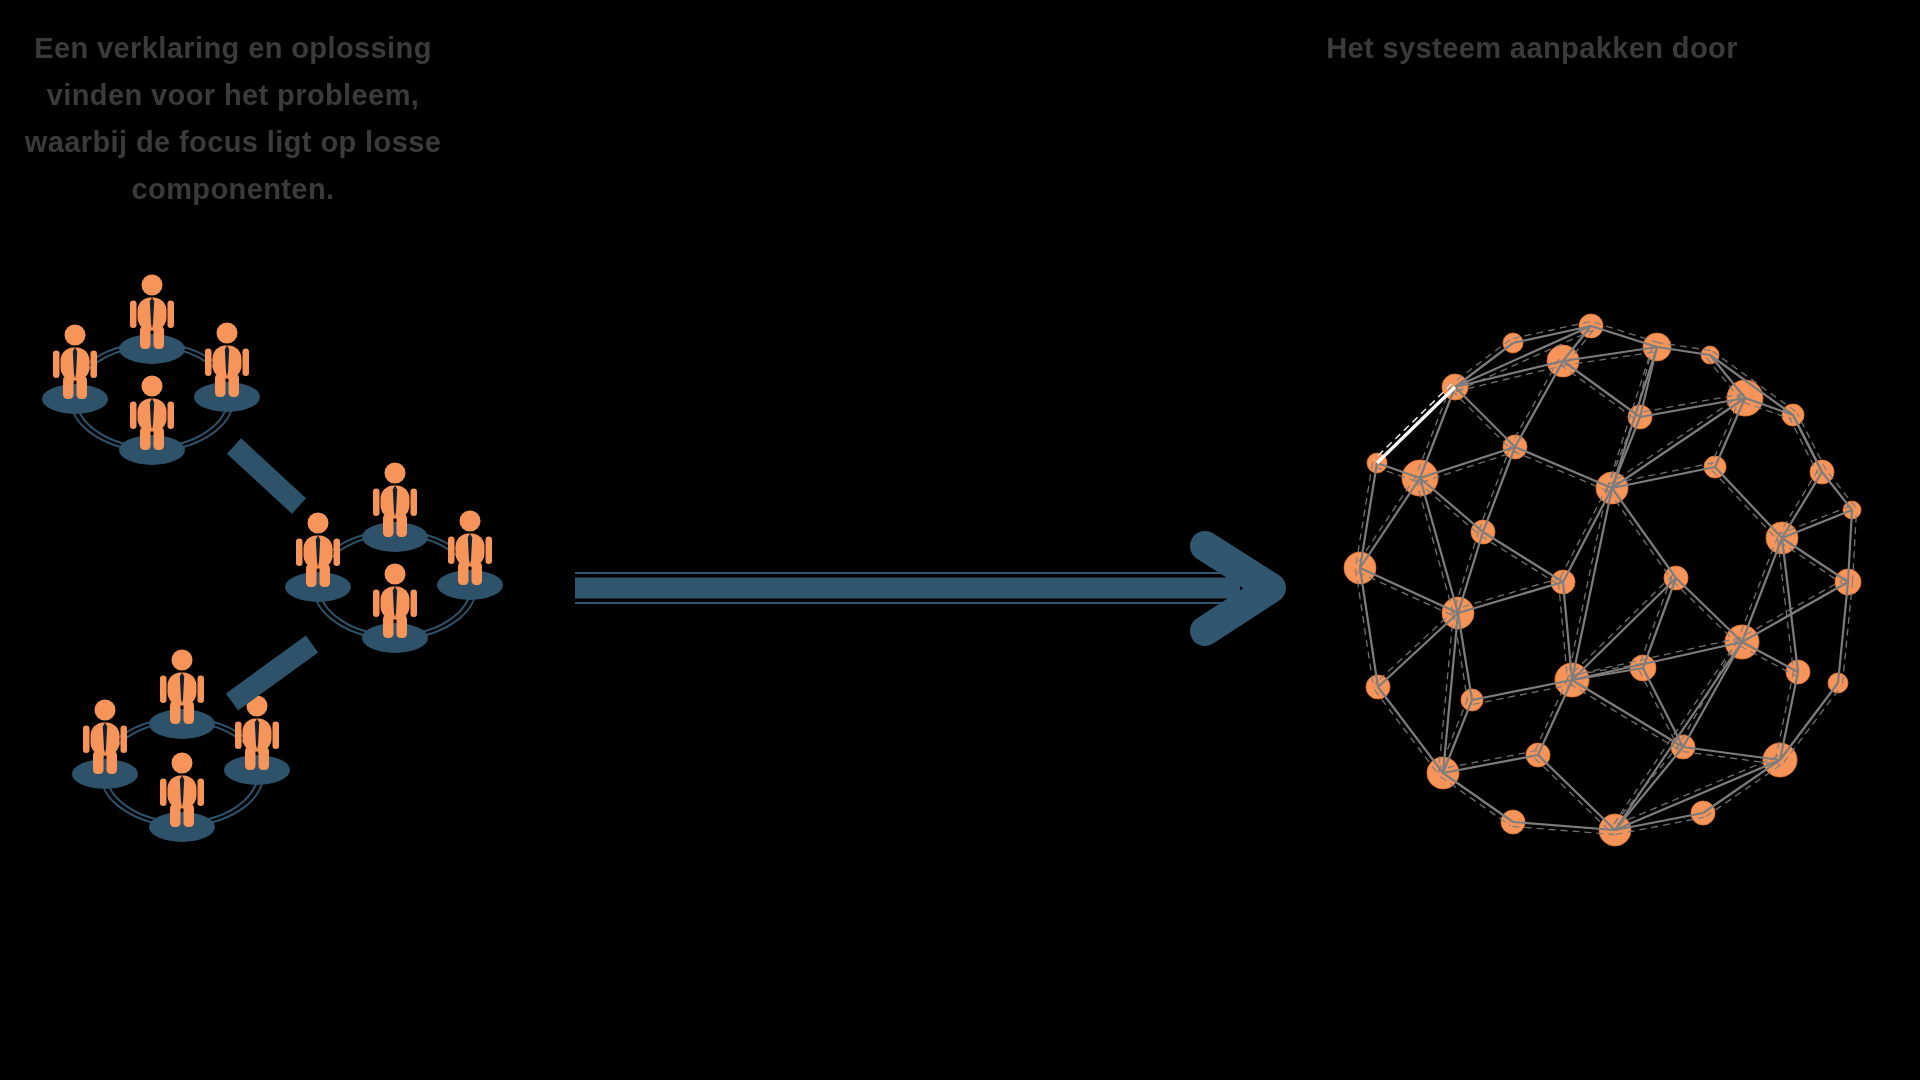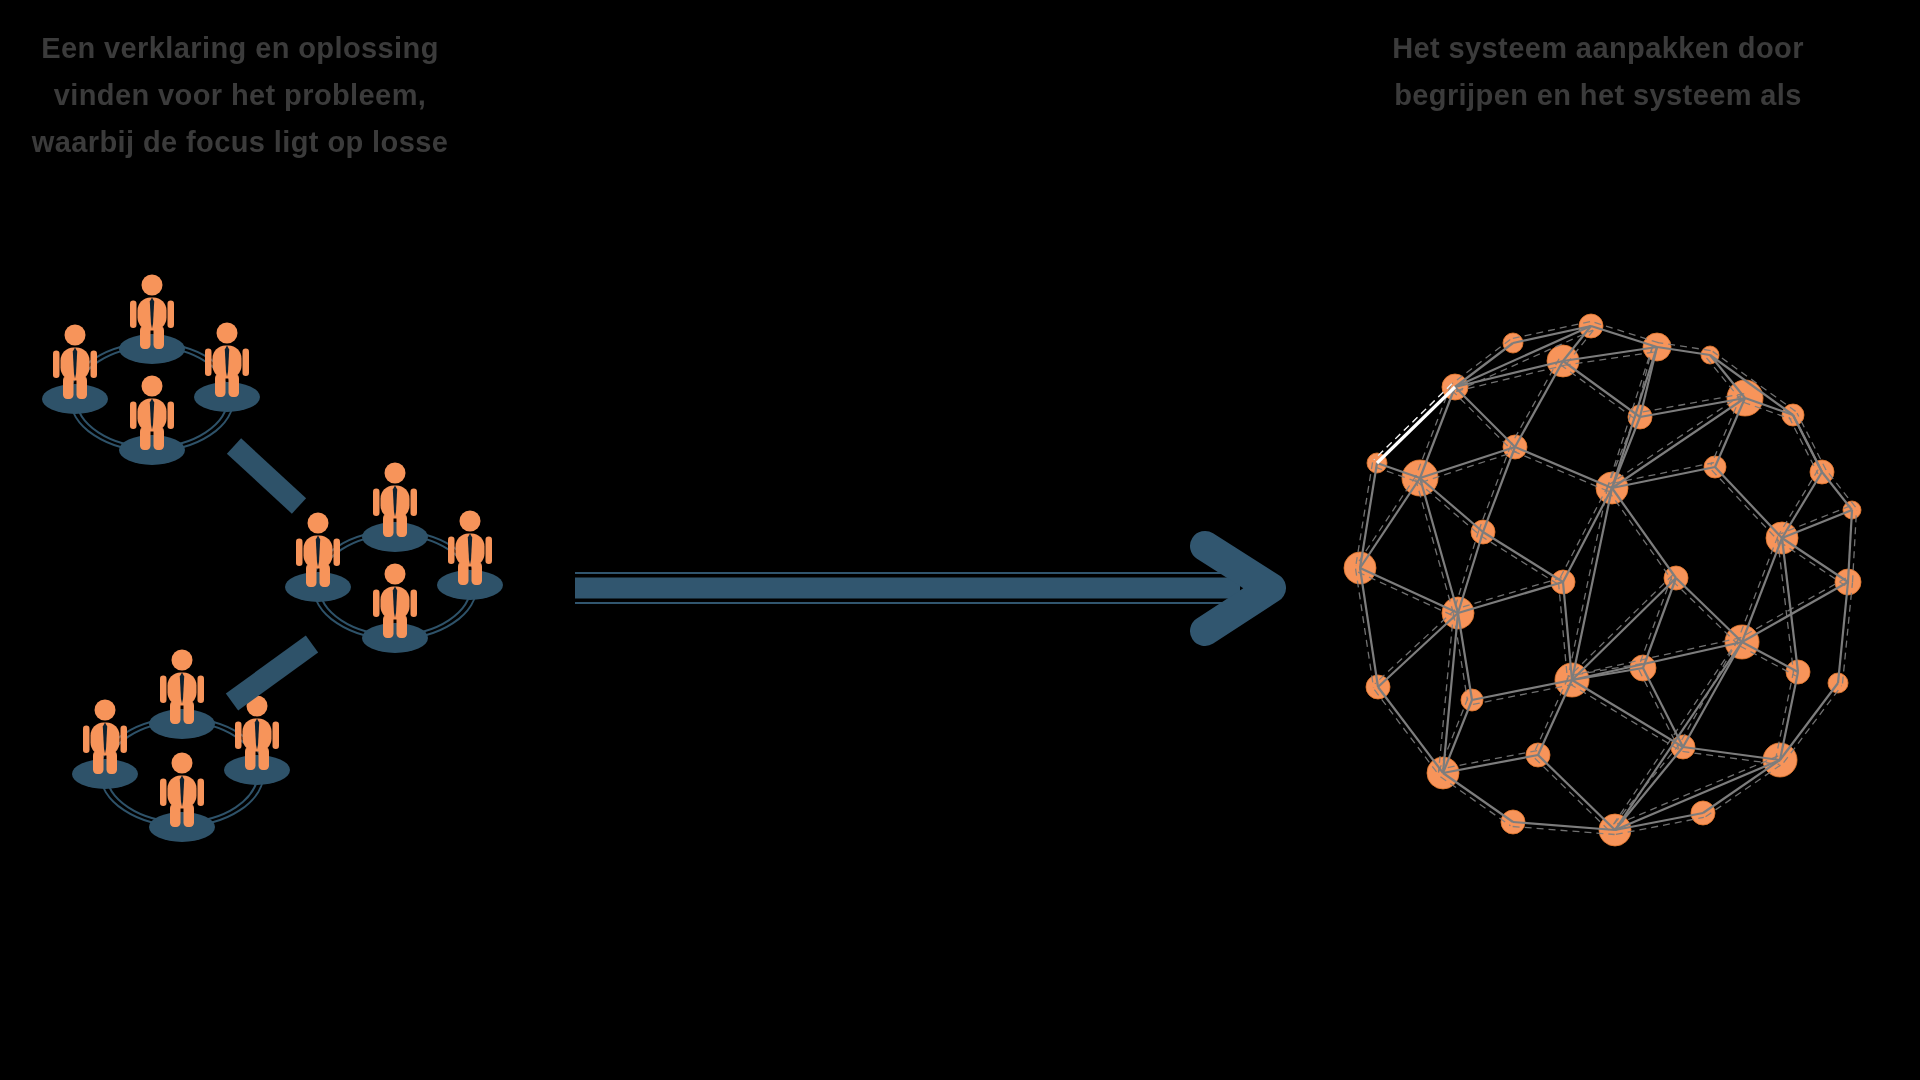--- a/index.html
+++ b/index.html
@@ -1,38 +1,38 @@
 <!DOCTYPE html>
 <html><head>
 <meta charset="utf-8">
 <style>
   html,body{margin:0;padding:0;background:#000;}
   body{width:1920px;height:1080px;position:relative;overflow:hidden;
        font-family:"Liberation Sans", sans-serif;}
   .caption{position:absolute;color:#3b3b3b;font-weight:700;
            font-size:29px;line-height:47px;text-align:center;letter-spacing:.4px;}
   .caption span{display:block;}
-  #caption-left{left:0;top:25px;width:466px;margin-left:7px;}
-  #caption-right{left:1336px;top:25px;width:524px;}
+  #caption-left{left:0;top:25px;width:466px;}
+  #caption-right{left:1270px;top:25px;width:524px;}
   #diagram-svg{position:absolute;left:0;top:0;}
   .skin{fill:#F7945A;}
   .tie{fill:#0d2130;}
 </style>
 </head>
 <body>
 
 <div id="caption-left" class="caption">
   <span>Een verklaring en oplossing</span>
   <span>vinden voor het probleem,</span>
   <span>waarbij de focus ligt op losse</span>
+  <span>componenten.</span>
 </div>
 
 <div id="caption-right" class="caption">
   <span>Het systeem aanpakken door</span>
-  <span>begrijpen en het systeem als</span>
 </div>
 
 <svg id="diagram-svg" width="1920" height="1080" viewBox="0 0 1920 1080">
   <defs>
     <g id="person">
       <circle cx="0" cy="-62" r="10.5" class="skin"></circle>
       <rect x="-14.5" y="-49.5" width="29" height="33" rx="13" class="skin"></rect>
       <rect x="-22" y="-46.5" width="6.5" height="27.5" rx="3.2" class="skin"></rect>
       <rect x="15.5" y="-46.5" width="6.5" height="27.5" rx="3.2" class="skin"></rect>
       <rect x="-12" y="-21" width="10.5" height="23" rx="4.2" class="skin"></rect>

